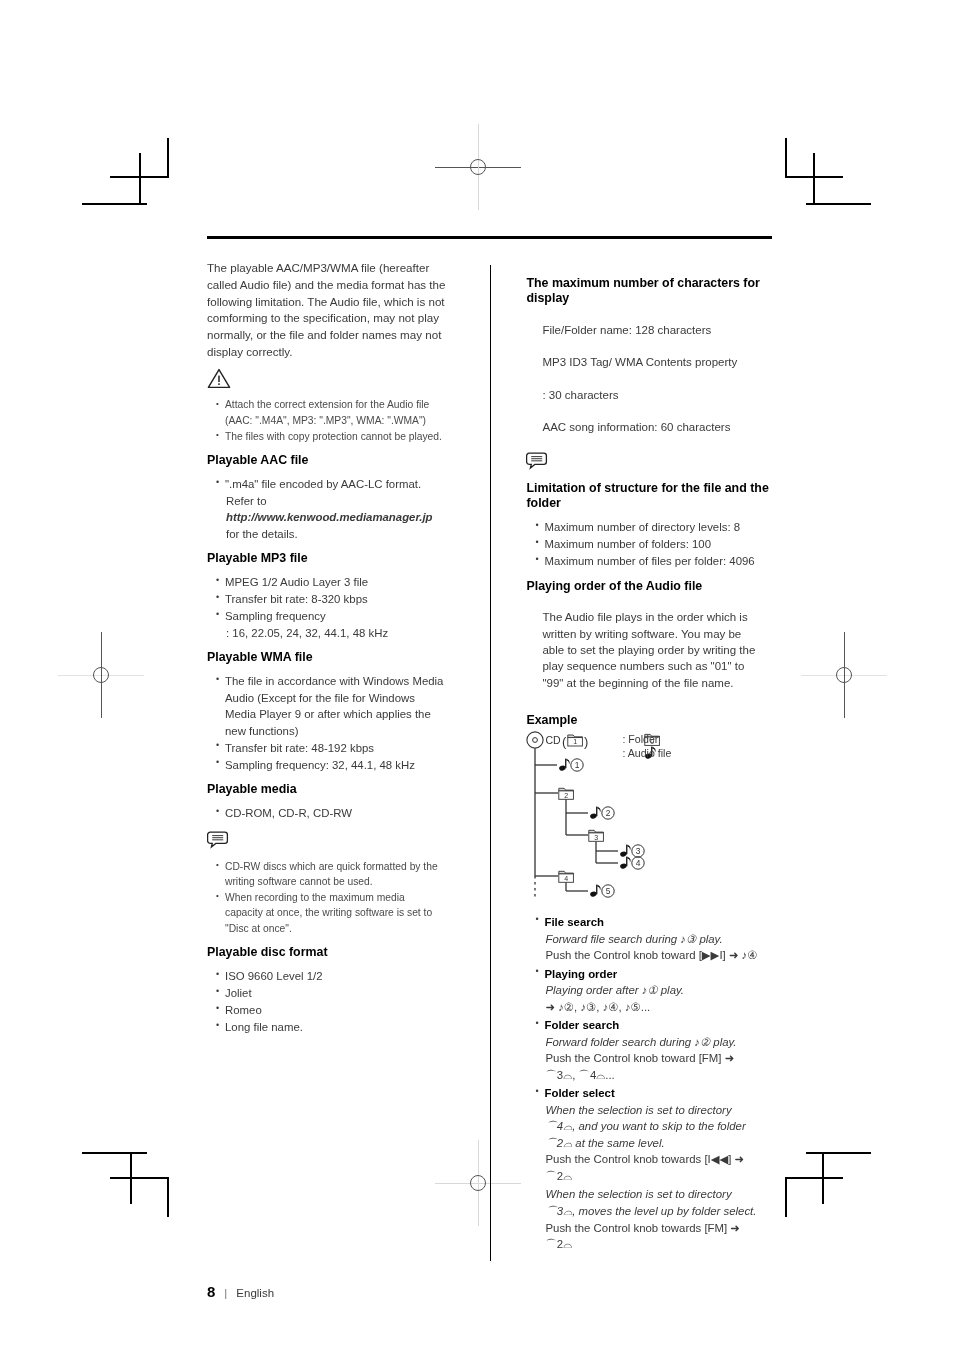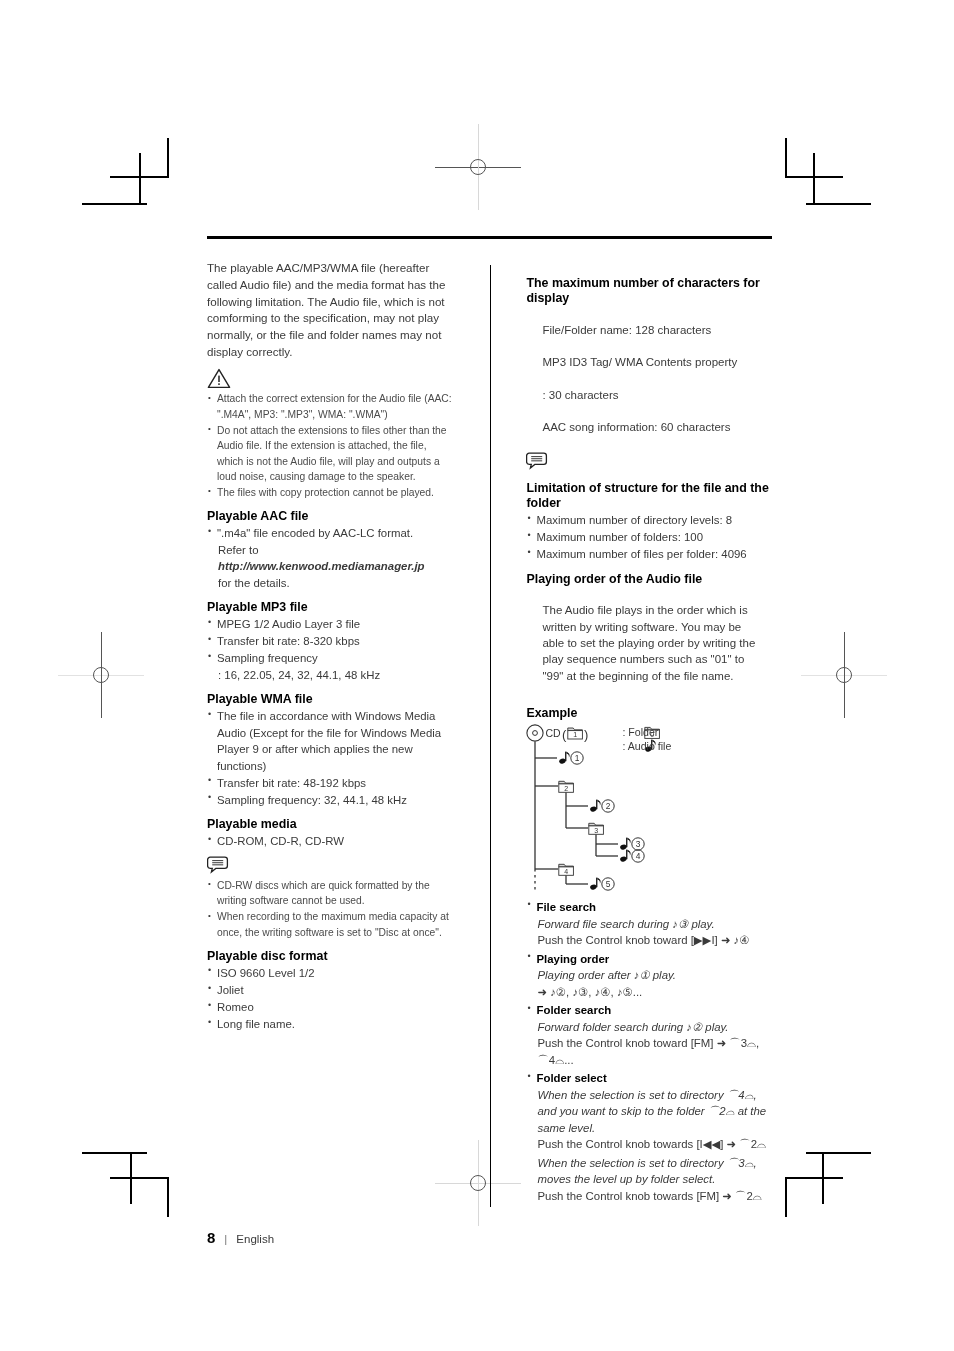--- a/index.html
+++ b/index.html
@@ -77,21 +77,21 @@
     line-height: 1.2;
   }
   .plain {
     font-size: 11.5px;
     line-height: 1.42;
     color: #3a3a3a;
     margin: 16px;
   }
   ul.bul {
     list-style: none;
-    margin: 0; padding: 0;
+    margin: 8px; padding: 0;
   }
   ul.bul > li {
     font-size: 11.4px;
     line-height: 1.45;
     color: #3a3a3a;
     position: relative;
     padding-left: 10px;
     margin: 0 0 0.5px 0;
   }
   ul.bul > li::before {
@@ -196,21 +196,20 @@
       <div class="icon-row">
         <svg class="warn-icon" width="24" height="21" viewBox="0 0 24 21">
           <path d="M12 1.6 L22.6 19.4 L1.4 19.4 Z" fill="none" stroke="#222" stroke-width="1.4" stroke-linejoin="round"></path>
           <rect x="11.25" y="7.6" width="1.5" height="6.4" fill="#222"></rect>
           <rect x="11.25" y="15.3" width="1.5" height="1.7" fill="#222"></rect>
         </svg>
       </div>
 
       <ul class="bul small">
         <li>Attach the correct extension for the Audio file (AAC: ".M4A", MP3: ".MP3", WMA: ".WMA")</li>
-        <li>Do not attach the extensions to files other than the Audio file. If the extension is attached, the file, which is not the Audio file, will play and outputs a loud noise, causing damage to the speaker.</li>
         <li>The files with copy protection cannot be played.</li>
       </ul>
 
       <h3 class="sec">Playable AAC file</h3>
       <ul class="bul">
         <li>
           <span>".m4a" file encoded by AAC-LC format.</span>
           <span class="indent">
             <span>Refer to</span>
             <b><i><span>http://www.kenwood.mediamanager.jp</span></i></b>

